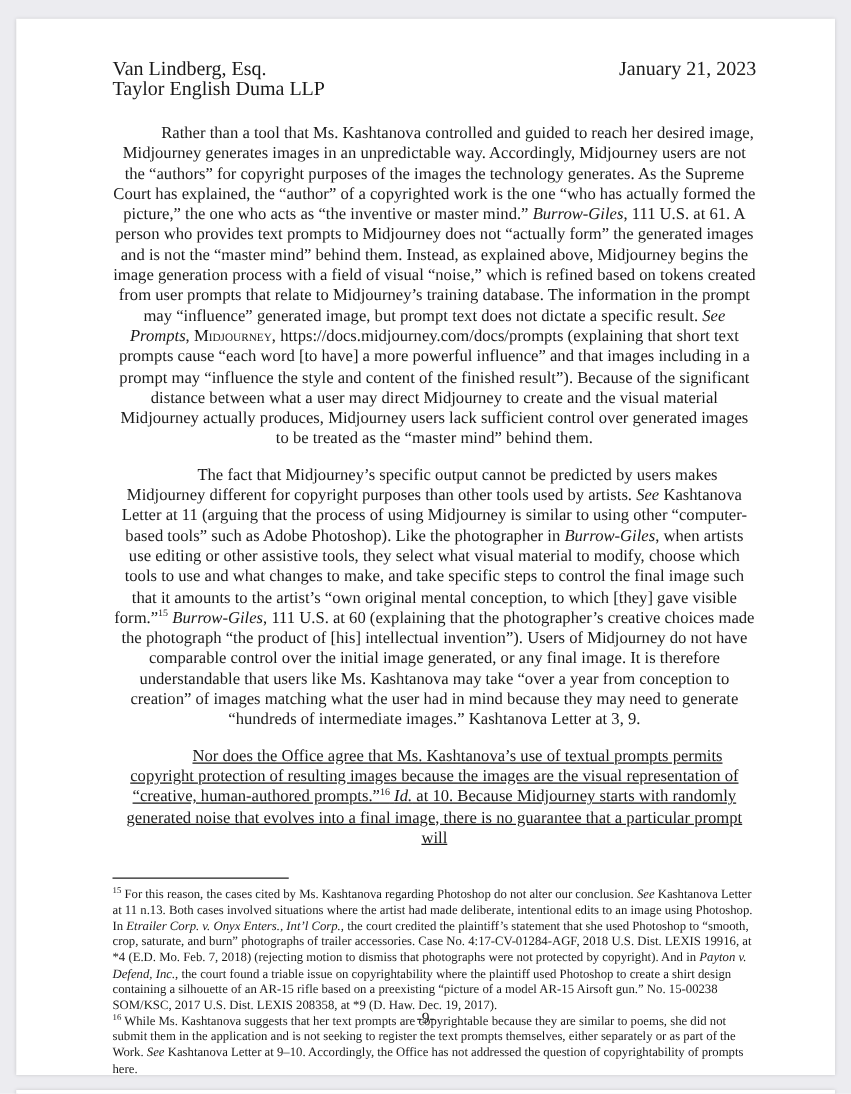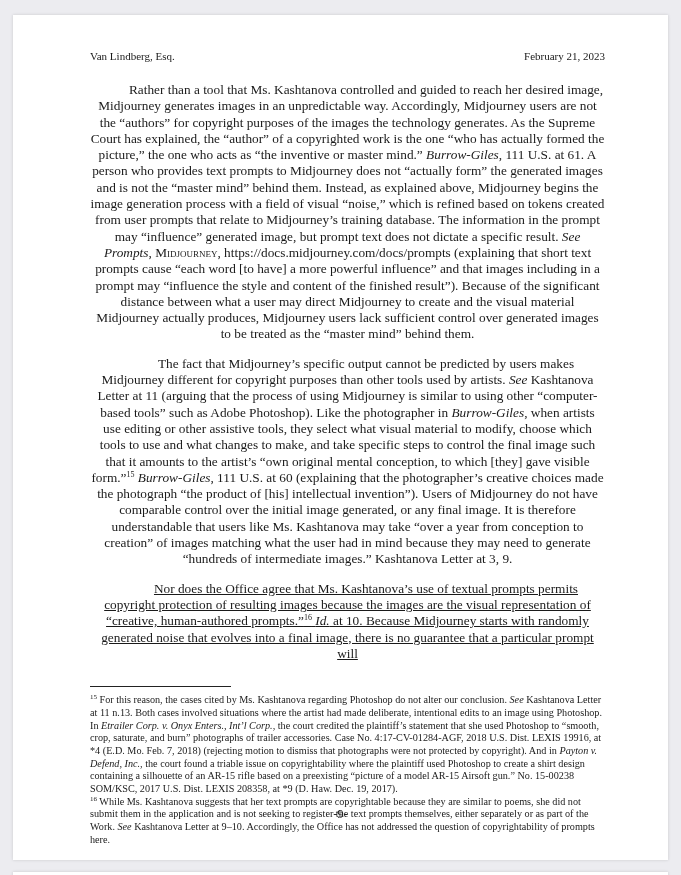--- a/index.html
+++ b/index.html
@@ -13,41 +13,42 @@
   .page {
     position:absolute; left:13px; top:15px; width:655px; height:845px;
     background:#ffffff;
     box-shadow:0 0 3px rgba(0,0,0,0.15);
   }
   .next-page {
     position:absolute; left:13px; top:872px; width:655px; height:20px;
     background:#ffffff; box-shadow:0 0 3px rgba(0,0,0,0.15);
   }
   .content { position:absolute; left:77px; top:33px; width:515px; }
-  .header { position:relative; font-size:11px; line-height:16px; }
+  .header { position:relative; font-size:16px; line-height:16px; }
   .header .date { position:absolute; right:0; top:0; }
   .body-text { margin-top:18px; font-size:13.3px; line-height:16.3px; text-align:center; }
   .body-text p { margin:0 0 13px 0; text-indent:37px; }
   .body-text p.last { margin-bottom:0;text-decoration:underline; }
   .sc { font-variant:small-caps; }
   sup { font-size:8px; line-height:0; vertical-align:5px; }
   .fn-rule { width:141px; height:1px; background:#222; margin:24px 0 7px 0; }
   .footnotes { font-size:10.2px; line-height:12.7px; }
   .footnotes p { margin:0; }
   .footnotes sup { font-size:7px; vertical-align:4px; }
   .page-num { position:absolute; left:0; width:655px; top:792px; text-align:center; font-size:12.5px; }
 </style>
 </head>
 <body>
 
 <div class="page">
   <div class="content">
     <div class="header">
       <div>Van Lindberg, Esq.</div>
-      <div class="date">February 21, 2023</div>
+      <div>Taylor English Duma LLP</div>
+      <div class="date">January 21, 2023</div>
     </div>
 
     <div class="body-text" id="body-text">
         <p><span>Rather than a tool that Ms. Kashtanova controlled and guided to reach her desired image, Midjourney generates images in an unpredictable way.  Accordingly, Midjourney users are not the “authors” for copyright purposes of the images the technology generates.  As the Supreme Court has explained, the “author” of a copyrighted work is the one “who has actually formed the picture,” the one who acts as “the inventive or master mind.”  </span><i>Burrow-Giles</i><span>, 111 U.S. at 61.  A person who provides text prompts to Midjourney does not “actually form” the generated images and is not the “master mind” behind them.  Instead, as explained above, Midjourney begins the image generation process with a field of visual “noise,” which is refined based on tokens created from user prompts that relate to Midjourney’s training database.  The information in the prompt may “influence” generated image, but prompt text does not dictate a specific result.  </span><i>See Prompts</i><span>, </span><span class="sc">Midjourney</span><span>, https://docs.midjourney.com/docs/prompts (explaining that short text prompts cause “each word [to have] a more powerful influence” and that images including in a prompt may “influence the style and content of the finished result”).  Because of the significant distance between what a user may direct Midjourney to create and the visual material Midjourney actually produces, Midjourney users lack sufficient control over generated images to be treated as the “master mind” behind them.</span></p>
         <p><span>The fact that Midjourney’s specific output cannot be predicted by users makes Midjourney different for copyright purposes than other tools used by artists.  </span><i>See</i><span> Kashtanova Letter at 11 (arguing that the process of using Midjourney is similar to using other “computer-based tools” such as Adobe Photoshop).  Like the photographer in </span><i>Burrow-Giles</i><span>, when artists use editing or other assistive tools, they select what visual material to modify, choose which tools to use and what changes to make, and take specific steps to control the final image such that it amounts to the artist’s “own original mental conception, to which [they] gave visible form.”</span><sup>15</sup><span>  </span><i>Burrow-Giles</i><span>, 111 U.S. at 60 (explaining that the photographer’s creative choices made the photograph “the product of [his] intellectual invention”).  Users of Midjourney do not have comparable control over the initial image generated, or any final image.  It is therefore understandable that users like Ms. Kashtanova may take “over a year from conception to creation” of images matching what the user had in mind because they may need to generate “hundreds of intermediate images.”  Kashtanova Letter at 3, 9.</span></p>
         <p class="last"><span>Nor does the Office agree that Ms. Kashtanova’s use of textual prompts permits copyright protection of resulting images because the images are the visual representation of “creative, human-authored prompts.”</span><sup>16</sup><span>  </span><i>Id.</i><span> at 10.  Because Midjourney starts with randomly generated noise that evolves into a final image, there is no guarantee that a particular prompt will</span></p>
       </div>
 
     <div class="fn-rule"></div>
     <div class="footnotes" id="footnotes">

